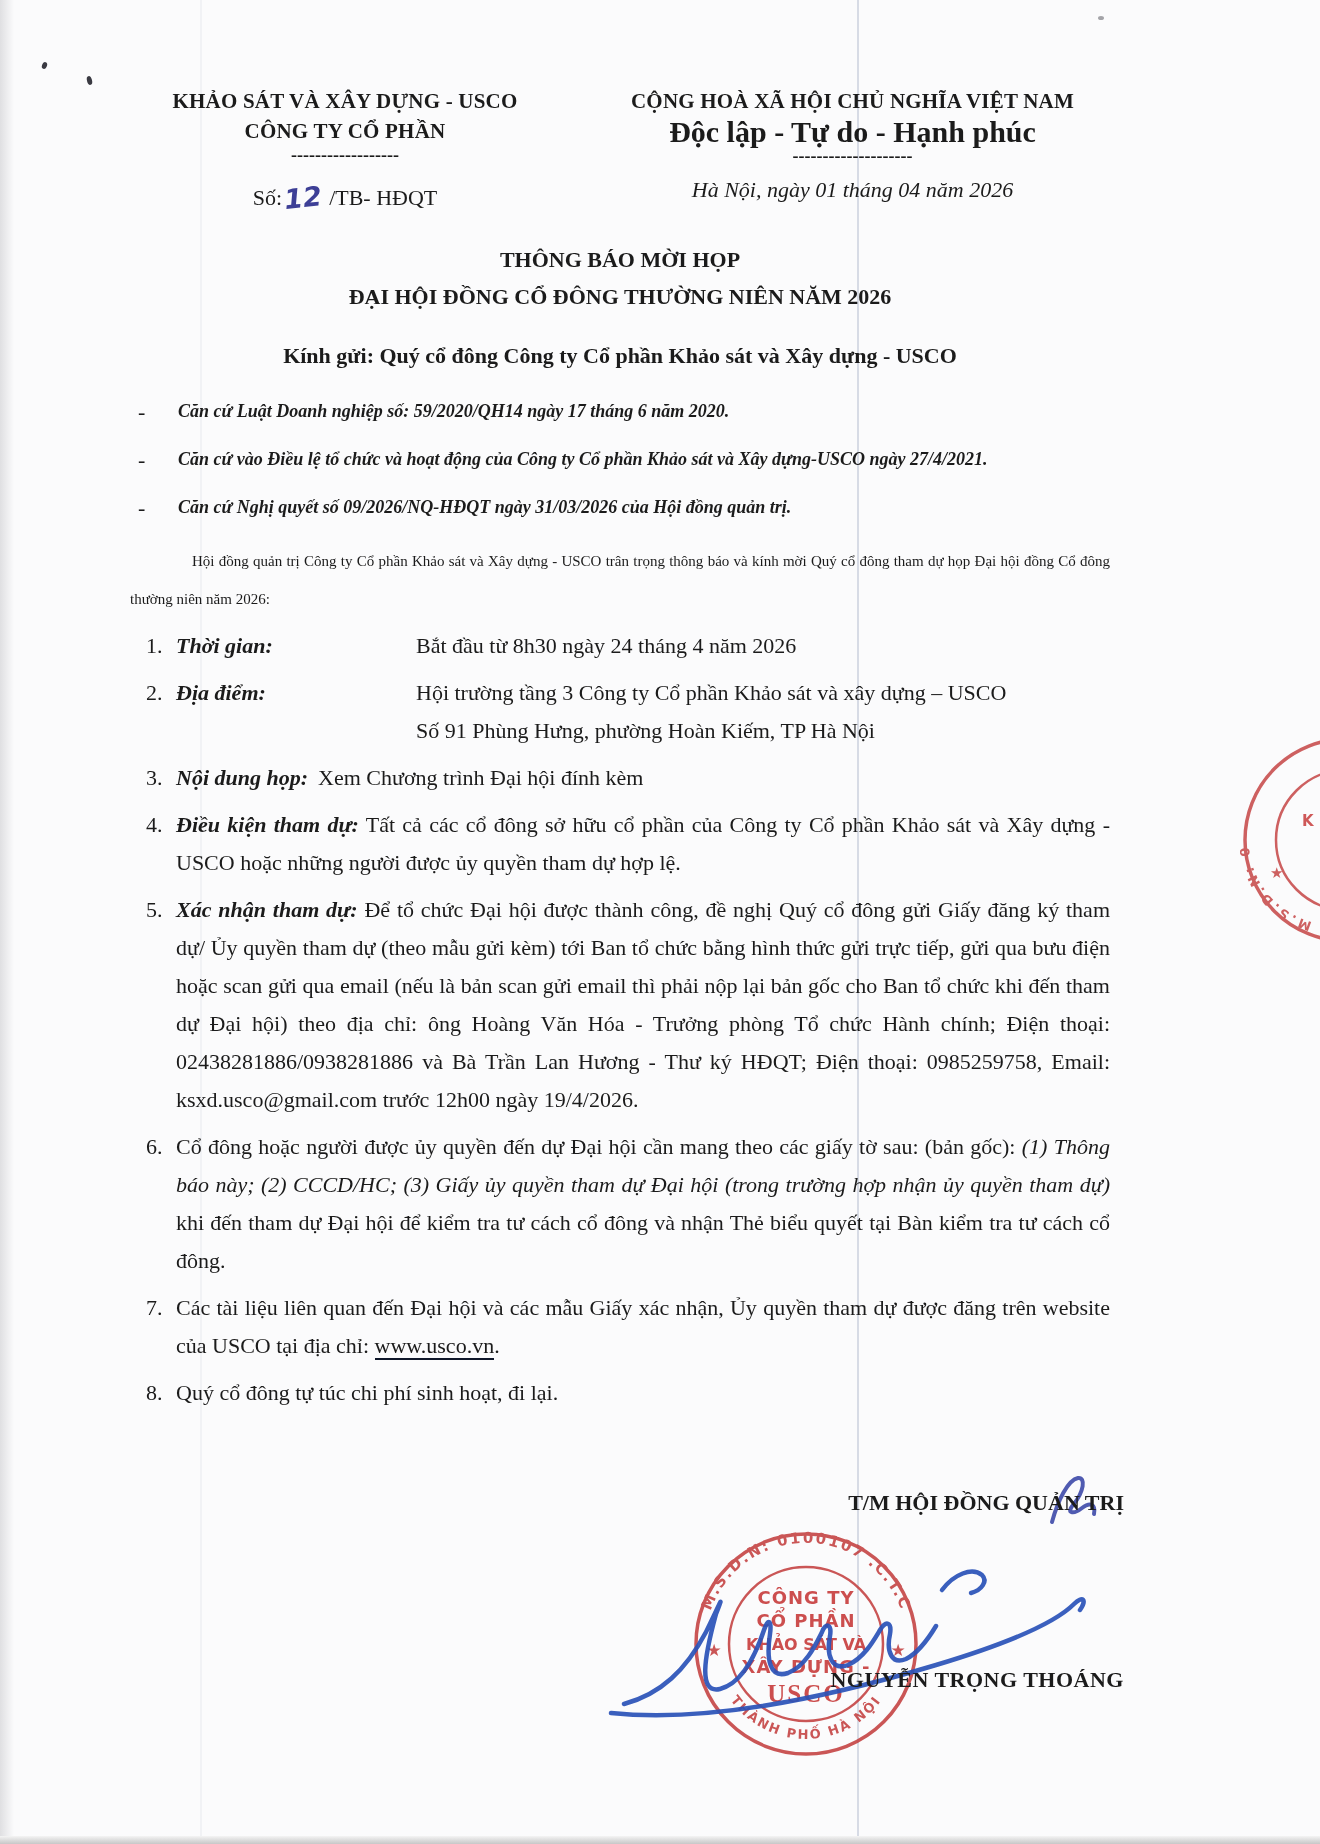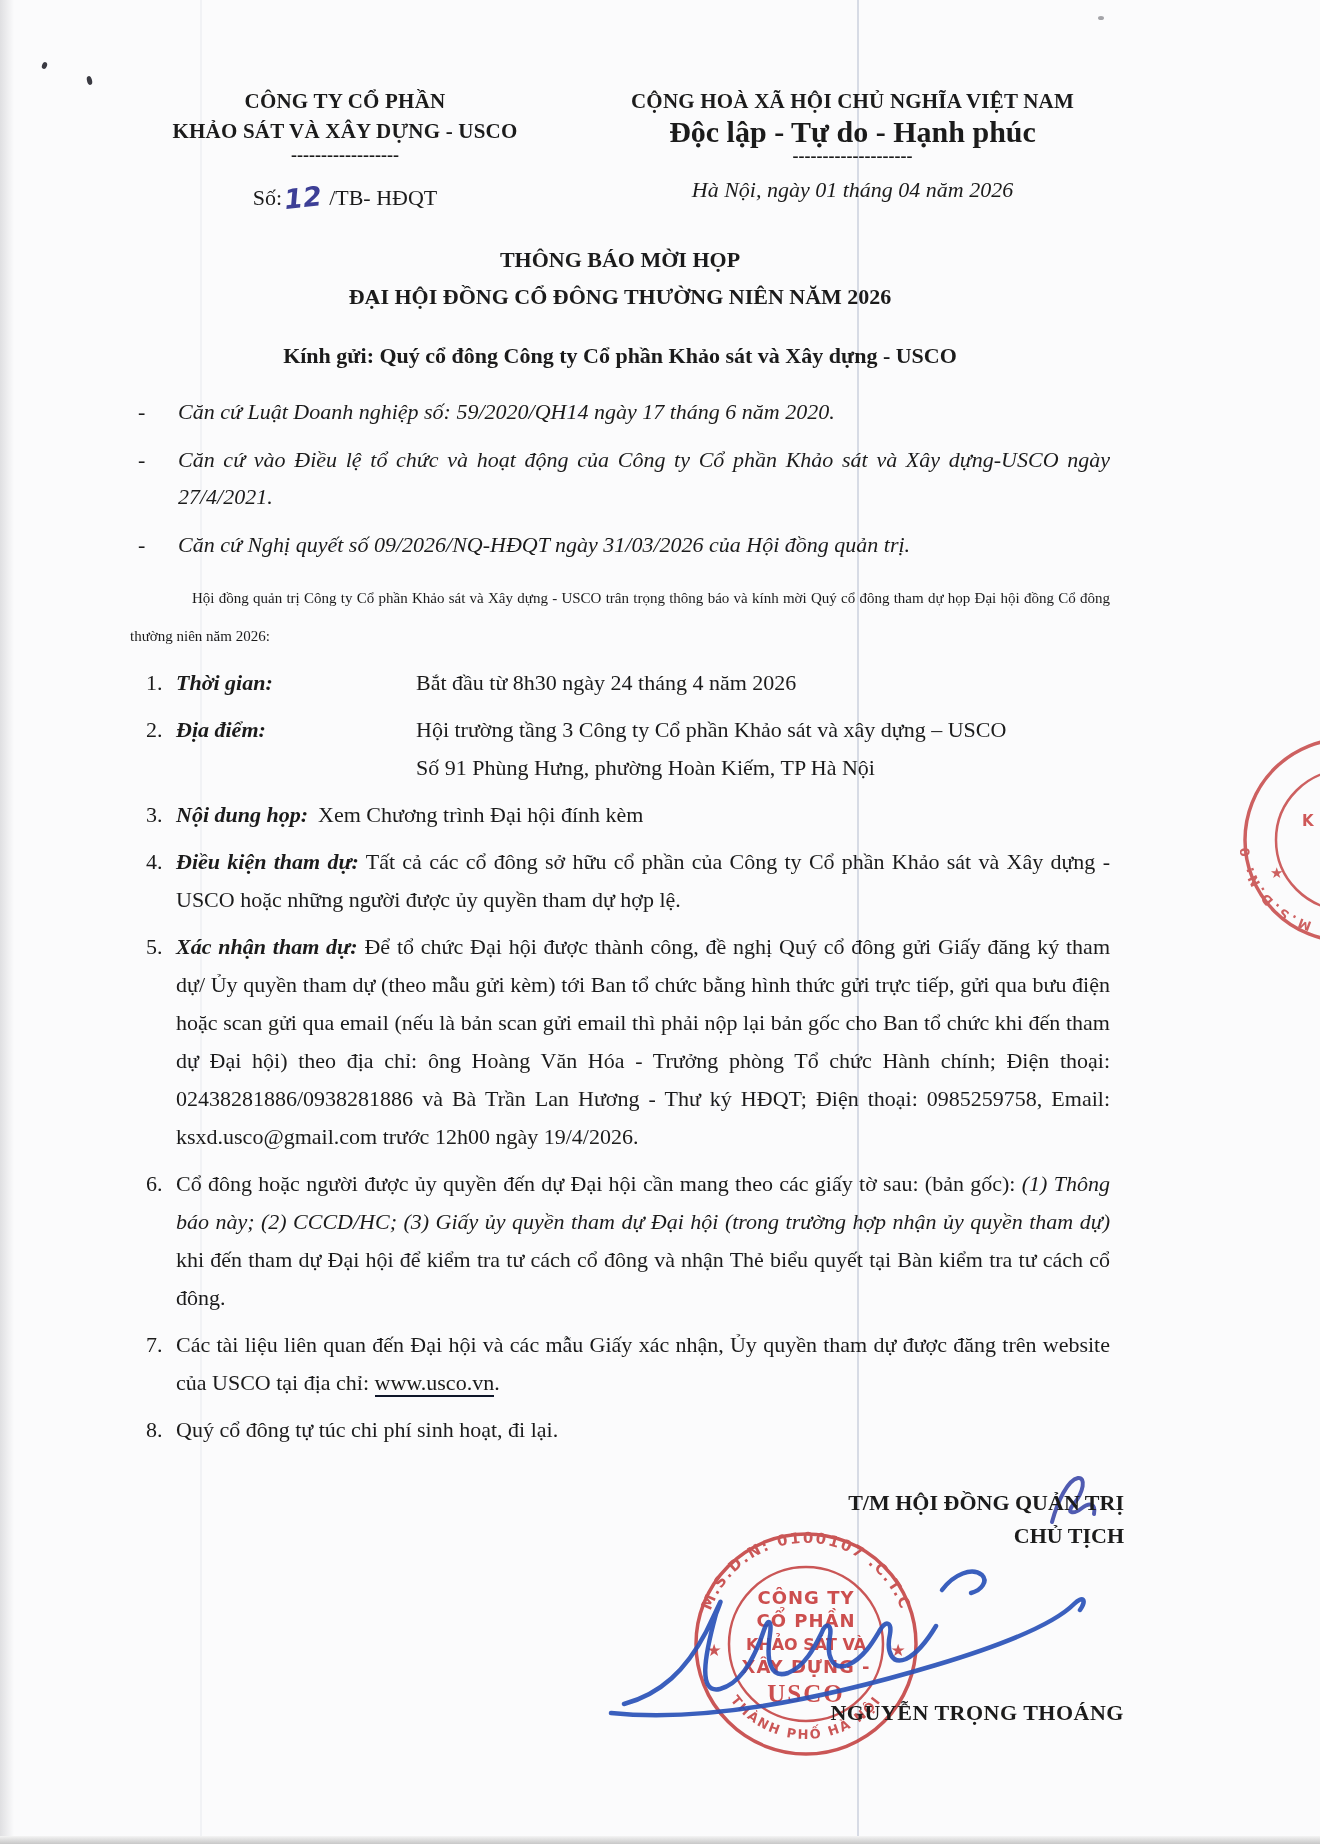--- a/index.html
+++ b/index.html
@@ -33,21 +33,21 @@
   .dateline{margin-top:12px;font-style:italic;font-size:22px;}
 
   
   .doc-title{margin-top:30px;text-align:center;font-weight:bold;font-size:22px;line-height:37px;}
   .salutation{margin-top:28px;text-align:center;font-weight:bold;font-size:22px;}
 
   
   .legal{margin-top:24px;}
   .legal-item{display:flex;margin-bottom:11px;}
   .legal-dash{width:40px;padding-left:8px;font-size:22px;line-height:37px;}
-  .legal-text{flex:1;font-style:italic;font-size:22px;line-height:37px;text-align:justify;}
+  .legal-text{flex:1;font-style:italic;font-size:18px;line-height:37px;text-align:justify;font-weight:bold;}
 
   .intro{margin-top:16px;font-size:15px;line-height:38px;text-align:justify;text-indent:62px;}
 
   
   .nlist{margin-top:6px;}
   .nitem{display:flex;margin-top:9px;font-size:22px;line-height:38px;}
   .num{width:46px;padding-left:16px;box-sizing:border-box;}
   .nbody{flex:1;text-align:justify;}
   .nbody.cols{display:flex;text-align:left;}
   .lbl{font-weight:bold;font-style:italic;}
@@ -78,22 +78,22 @@
   <div class="fold f2"></div>
   <div class="fold f1"></div>
   <div class="speck" style="left:42px;top:62px;width:5px;height:7px;transform:rotate(20deg);"></div>
   <div class="speck" style="left:87px;top:76px;width:5px;height:9px;transform:rotate(-15deg);"></div>
   <div class="speck" style="left:1098px;top:16px;width:6px;height:4px;opacity:.45;"></div>
 
   <div class="content">
 
     <div class="hdr">
       <div class="hdr-left">
+        <div class="hdr-b">KHẢO SÁT VÀ XÂY DỰNG - USCO</div>
         <div class="hdr-b">CÔNG TY CỔ PHẦN</div>
-        <div class="hdr-b">KHẢO SÁT VÀ XÂY DỰNG - USCO</div>
         <div class="divider">------------------</div>
         <div class="so-line">
           <span>Số:</span><span class="hw-num">12</span>
           <span>/TB- HĐQT</span>
         </div>
       </div>
       <div class="hdr-right">
         <div class="hdr-b">CỘNG HOÀ XÃ HỘI CHỦ NGHĨA VIỆT NAM</div>
         <div class="hdr-b2">Độc lập - Tự do - Hạnh phúc</div>
         <div class="divider">--------------------</div>
@@ -186,21 +186,20 @@
       <div class="nitem">
         <div class="num">8.</div>
         <div class="nbody" style="text-align:left;">Quý cổ đông tự túc chi phí sinh hoạt, đi lại.</div>
       </div>
 
     </div>
   </div>
 
   <div class="sig">
     <div class="sig-l1">T/M HỘI ĐỒNG QUẢN TRỊ</div>
-    <div class="sig-l2">CHỦ TỊCH</div>
 
     <div class="stamp-wrap">
       <svg width="236" height="236" viewBox="-118 -118 236 236" style="opacity:.85;">
         <circle cx="0" cy="0" r="110" fill="none" stroke="#c23a3a" stroke-width="3.5"></circle>
         <circle cx="0" cy="0" r="77" fill="none" stroke="#c23a3a" stroke-width="2.5"></circle>
         <defs>
           <path id="arcTop" d="M -97,28 A 101,101 0 1 1 97,28" fill="none"></path>
           <path id="arcBottom" d="M -88,32 A 93,93 0 0 0 88,32" fill="none"></path>
         </defs>
         <text class="stamp-sans" font-size="15" fill="#c23a3a" letter-spacing="2">

